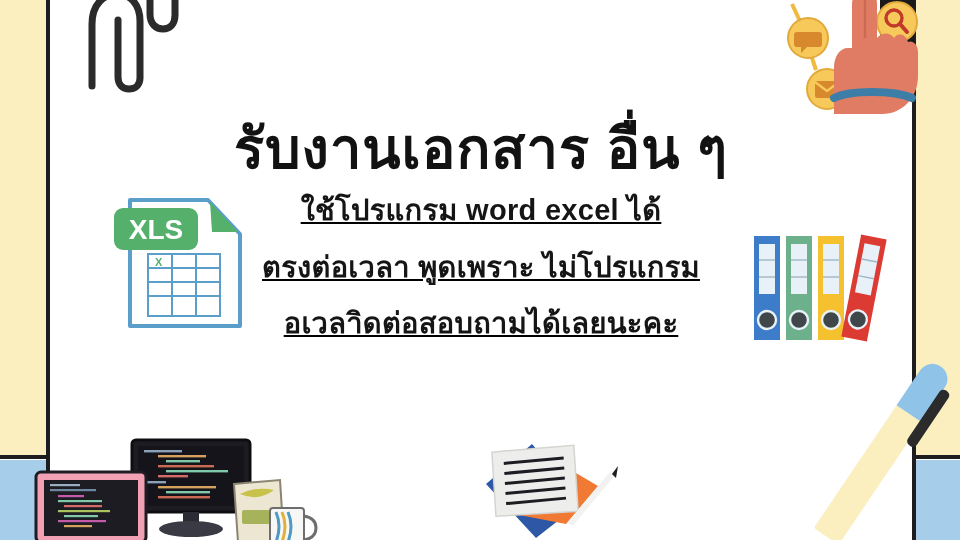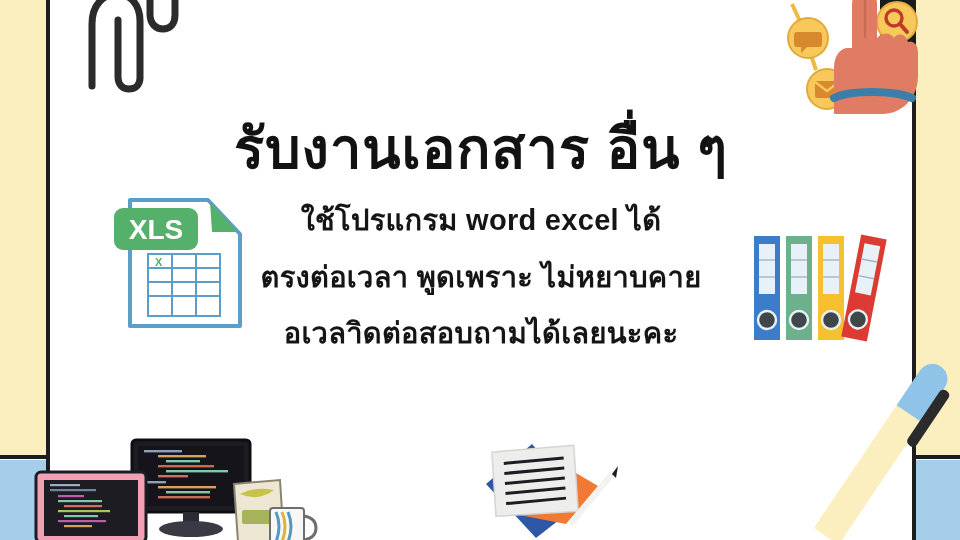--- a/index.html
+++ b/index.html
@@ -33,21 +33,21 @@
   .copy {
     position:absolute; left:50px; top:16px; width:862px; height:540px;
     display:flex; flex-direction:column; align-items:center;
     pointer-events:none;
   }
   .headline {
     margin-top:104px;
     font-size:56px; font-weight:700; color:#121212;
     letter-spacing:1px; line-height:1.05; white-space:nowrap;
   }
-  .subcopy { margin-top:24px; display:flex; flex-direction:column; align-items:center; gap:22px; }
+  .subcopy { margin-top:14px; display:flex; flex-direction:column; align-items:center; gap:22px;text-decoration:underline; }
   .subline {
     font-size:29px; font-weight:700; color:#151515;
     line-height:1.2; white-space:nowrap; letter-spacing:.3px;
   }
 
   
   .clips { position:absolute; left:62px; top:-10px; width:120px; height:100px; }
 
   
   .xls-icon { position:absolute; left:112px; top:180px; width:142px; height:152px; }
@@ -280,18 +280,18 @@
         <path d="M56 62 L56 20 a15 15 0 0 1 30 0 L86 62 Z" fill="#8FC3E8"></path>
         <rect x="84" y="22" width="11" height="66" rx="5" fill="#2B2B2B"></rect>
       </g>
     </svg>
   </div>
 
   <div class="copy">
     <div class="headline">รับงานเอกสาร อื่น ๆ</div>
     <div class="subcopy">
       <div class="subline">ใช้โปรแกรม word excel ได้</div>
-      <div class="subline">ตรงต่อเวลา พูดเพราะ ไม่หยาบคาย</div>
+      <div class="subline">ตรงต่อเวลา พูดเพราะ ไม่โปรแกรม</div>
       <div class="subline">อเวลาิดต่อสอบถามได้เลยนะคะ</div>
     </div>
   </div>
 
 </div>
 
 </body></html>

